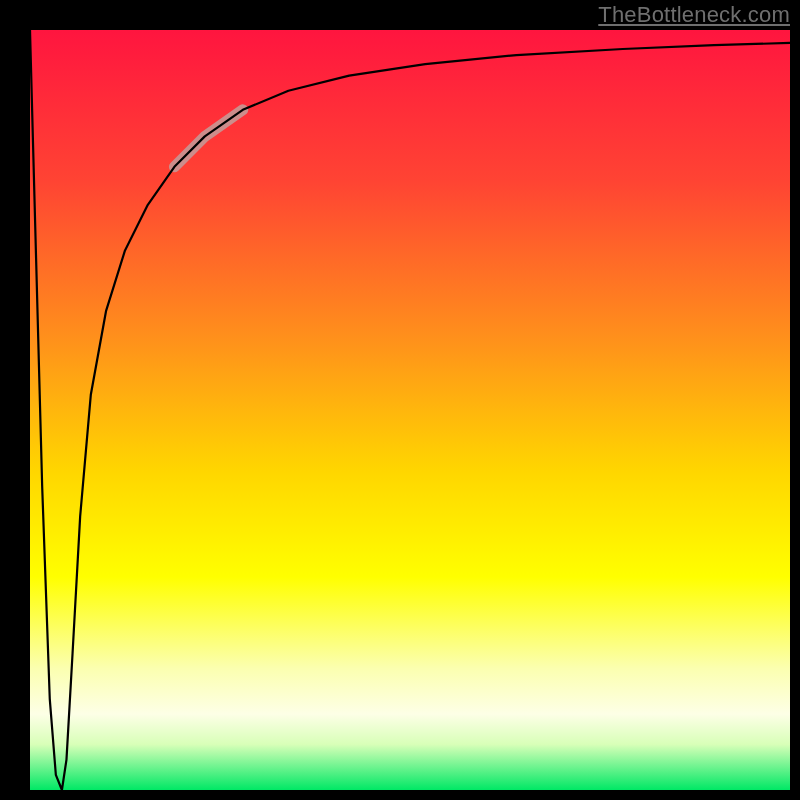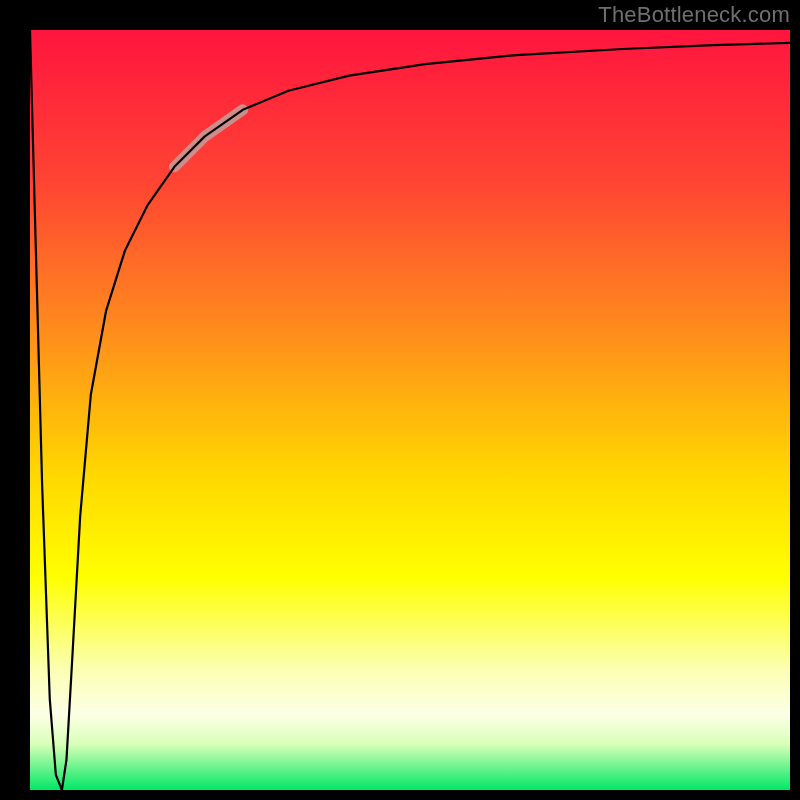--- a/index.html
+++ b/index.html
@@ -20,20 +20,21 @@
   }
   .watermark {
     position: absolute;
     top: 2px;
     right: 10px;
     color: #6f6f6f;
     font-size: 22px;
     font-weight: 500;
     letter-spacing: 0.2px;
     user-select: none;
+    text-decoration: underline;
   }
 </style>
 </head>
 <body>
 
 <svg class="chart-canvas" viewBox="0 0 800 800">
   <defs>
     <linearGradient id="bg-grad" x1="0" y1="0" x2="0" y2="1">
         <stop offset="0%" stop-color="#ff153f"></stop>
         <stop offset="20%" stop-color="#ff4433"></stop>

